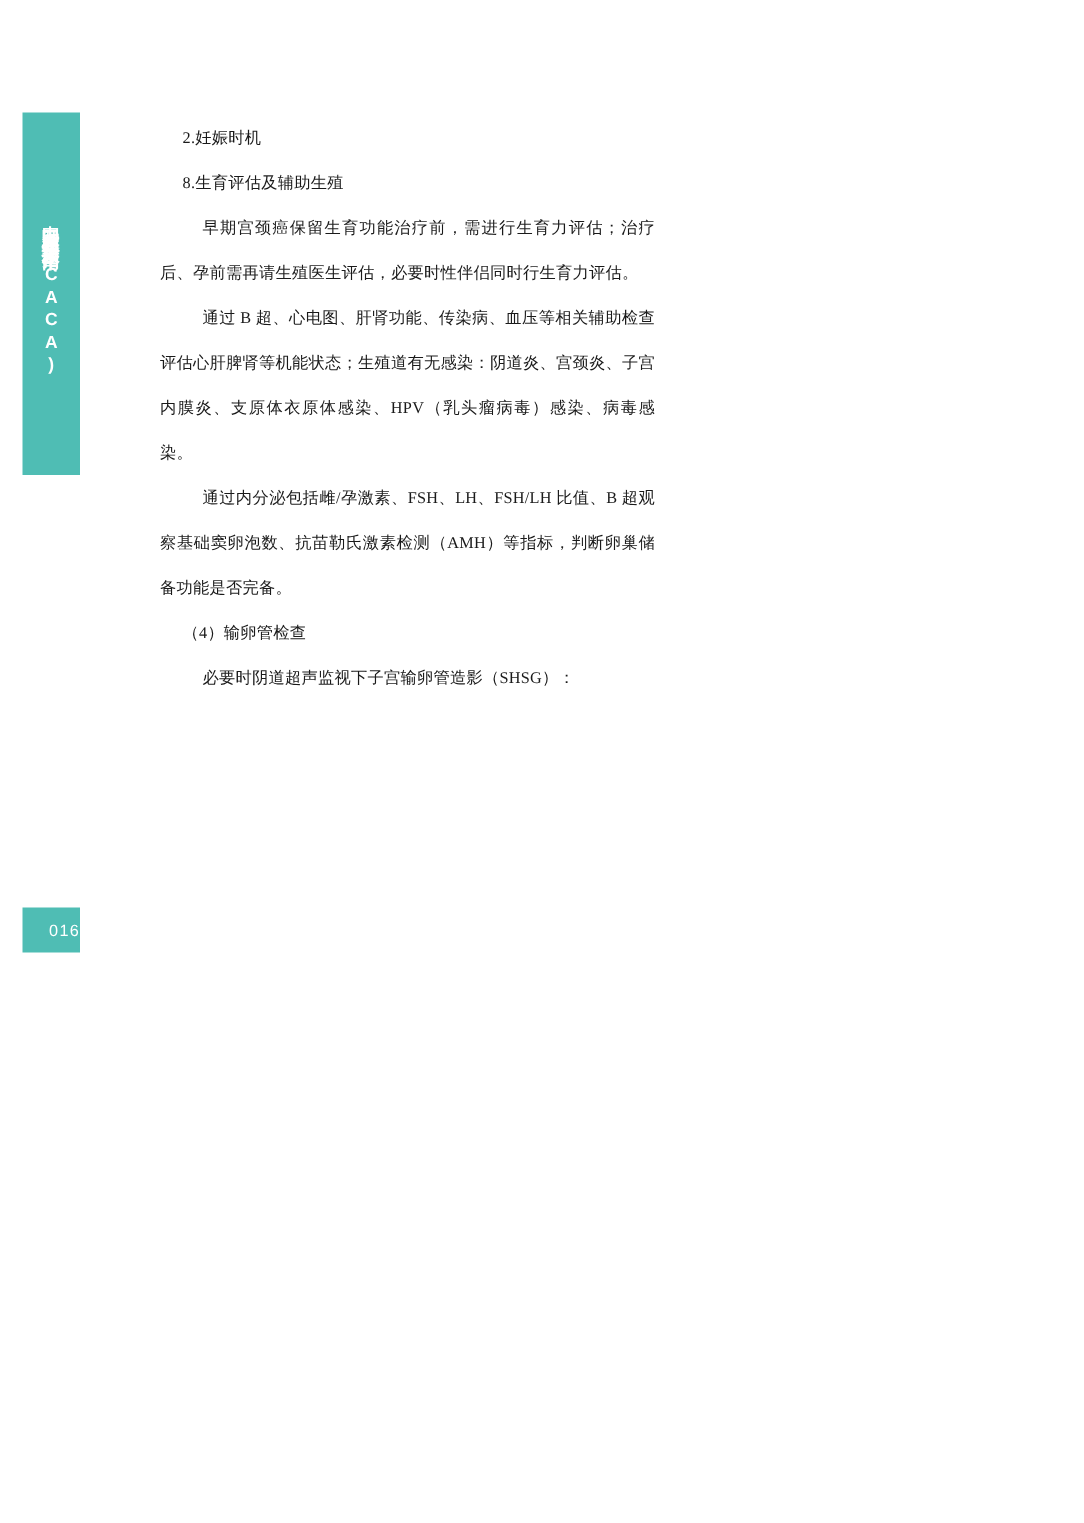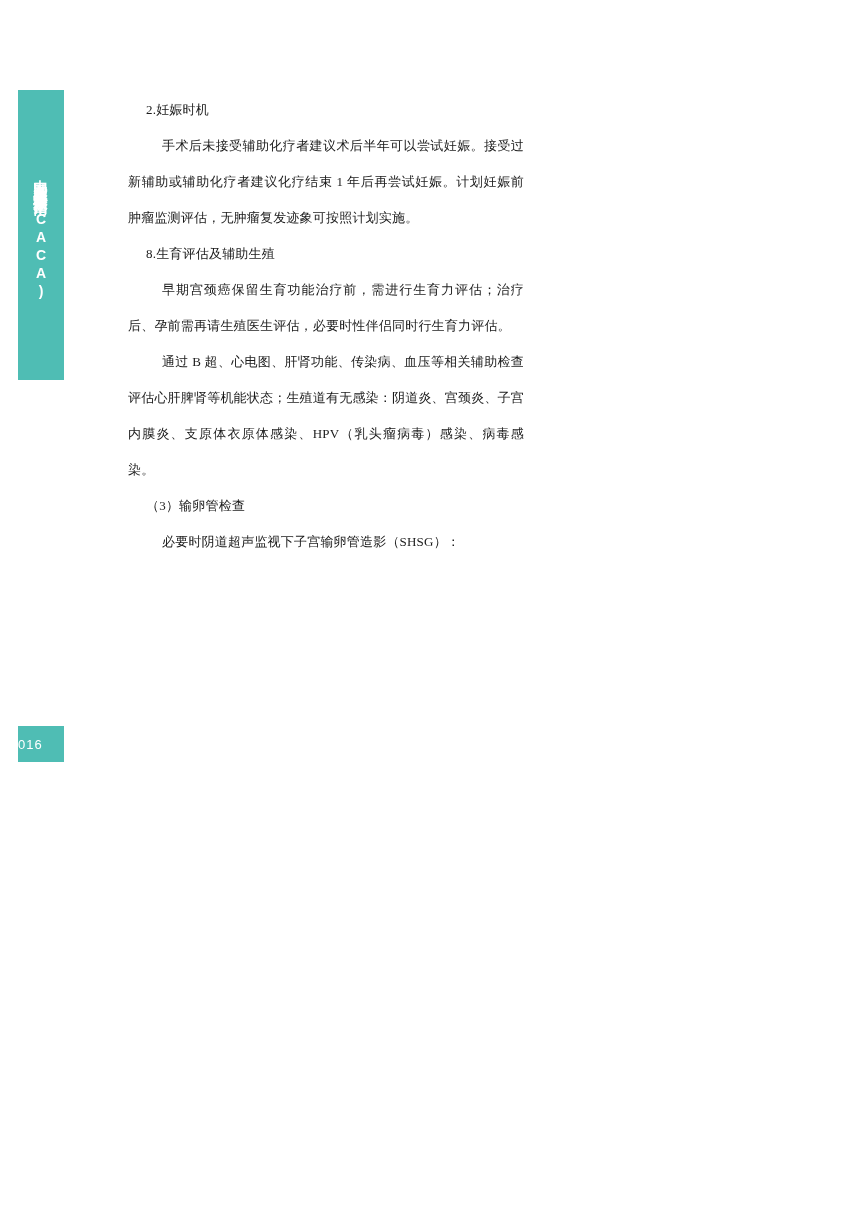--- a/index.html
+++ b/index.html
@@ -48,21 +48,21 @@
   .page-number {
     position: absolute;
     left: 18px;
     top: 726px;
     width: 46px;
     height: 36px;
     background: #4fbdb4;
     color: #ffffff;
     display: flex;
     align-items: center;
-    justify-content: flex-start;
+    justify-content: flex-end;
     font-size: 13px;
     letter-spacing: 1px;
     font-family: "Liberation Sans", "DejaVu Sans", sans-serif;
   }
 
   
   .content {
     position: absolute;
     left: 128px;
     top: 92px;
@@ -92,21 +92,21 @@
   <div class="side-tab">
     <span class="side-tab-text">中国肿瘤整合诊治技术指南(CACA)</span>
   </div>
 
   <div class="page-number">
     <span>016</span>
   </div>
 
   <div class="content">
     <p class="para heading">2.妊娠时机</p>
-    <p class="para indent-2">手术后未接受辅助化疗者建议术后半年可以尝试妊娠。接受过新辅助或辅助化疗者建议化疗结束 1 年后再尝试妊娠。计划妊娠前肿瘤监测评估，无肿瘤复发迹象可按照计划实施。</p>
     <p class="para heading">8.生育评估及辅助生殖</p>
     <p class="para indent-2">早期宫颈癌保留生育功能治疗前，需进行生育力评估；治疗后、孕前需再请生殖医生评估，必要时性伴侣同时行生育力评估。</p>
     <p class="para indent-2">通过 B 超、心电图、肝肾功能、传染病、血压等相关辅助检查评估心肝脾肾等机能状态；生殖道有无感染：阴道炎、宫颈炎、子宫内膜炎、支原体衣原体感染、HPV（乳头瘤病毒）感染、病毒感染。</p>
-    <p class="para heading">（3）输卵管检查</p>
+    <p class="para indent-2">通过内分泌包括雌/孕激素、FSH、LH、FSH/LH 比值、B 超观察基础窦卵泡数、抗苗勒氏激素检测（AMH）等指标，判断卵巢储备功能是否完备。</p>
+    <p class="para heading">（4）输卵管检查</p>
     <p class="para indent-2">必要时阴道超声监视下子宫输卵管造影（SHSG）：</p>
   </div>
 
 </div>
 
 </body></html>

